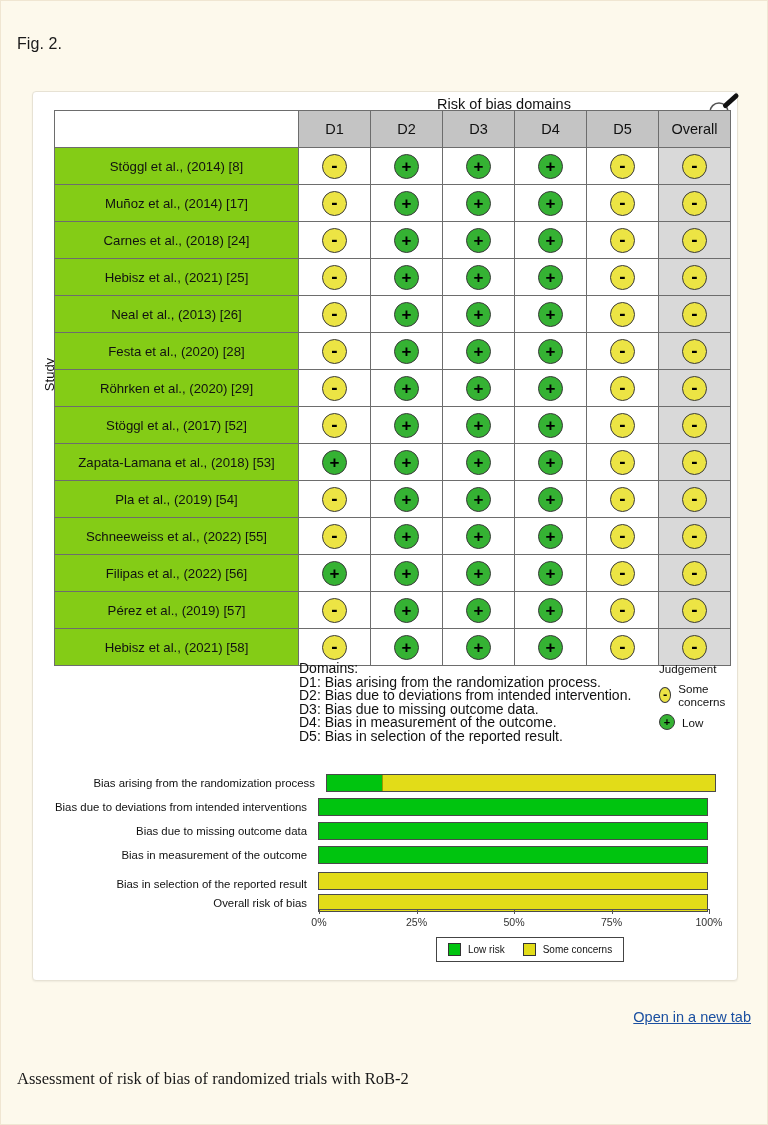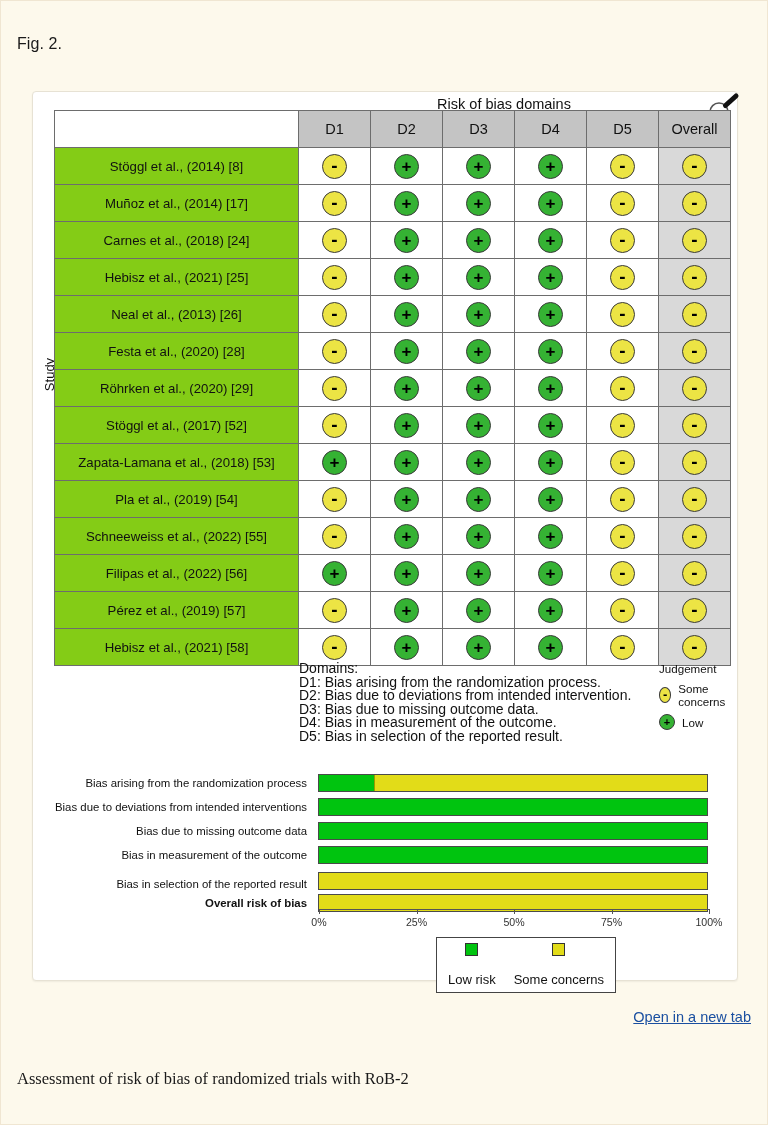--- a/index.html
+++ b/index.html
@@ -180,21 +180,21 @@
     align-items: center;
   }
   .bar-label {
     width: 285px;
     text-align: right;
     padding-right: 11px;
     font-size: 11.4px;
     color: #111;
     white-space: nowrap;
   }
-  .bar-label.bold { font-weight: bold; padding-left: 42px; }
+  .bar-label.bold { font-weight: normal; padding-left: 42px; }
   .bar-track {
     width: 390px;
     height: 18px;
     border: 1.2px solid #4a4a4a;
     display: flex;
     background: #fff;
   }
   .seg-low  { background: #00c40f; }
   .seg-some { background: #e2dc18; }
   .seg-low + .seg-some { border-left: 1px solid #9a9a00; }
@@ -227,21 +227,21 @@
     position: absolute;
     left: 403px;
     top: 165px;
     border: 1.3px solid #444;
     background: #fff;
     padding: 5px 11px;
     display: flex;
     align-items: center;
     gap: 18px;
   }
-  .bar-legend .lg { display: flex; align-items: center; gap: 16px; font-size: 13px; color: #111; flex-direction: column; }
+  .bar-legend .lg { display: flex; align-items: center; gap: 7px; font-size: 10px; color: #111; }
   .swatch { width: 13px; height: 13px; border: 1px solid #333; display: inline-block; }
   .swatch.low  { background: #00c40f; }
   .swatch.some { background: #e2dc18; }
 
   
   .open-tab {
     position: absolute;
     right: 16px;
     top: 1008px;
     font-size: 14.5px;
@@ -441,21 +441,21 @@
     <div class="jrow">
       <span class="circ sm low">
           <span class="gl">+</span>
         </span>
       <span>Low</span>
     </div>
   </div>
 
   <div class="bar-wrap">
     <div>
-        <div class="bar-row" style="top: 0px;">
+        <div class="bar-row" style="top: 0px; padding-left: 8px;">
           <div class="bar-label">Bias arising from the randomization process</div>
           <div class="bar-track">
             <div class="seg-low" style="width: 14.3%;"></div>
             <div class="seg-some" style="width: 85.7%;"></div>
           </div>
         </div>
         <div class="bar-row" style="top: 24px;">
           <div class="bar-label">Bias due to deviations from intended interventions</div>
           <div class="bar-track">
             <div class="seg-low" style="width: 100%;"></div>

